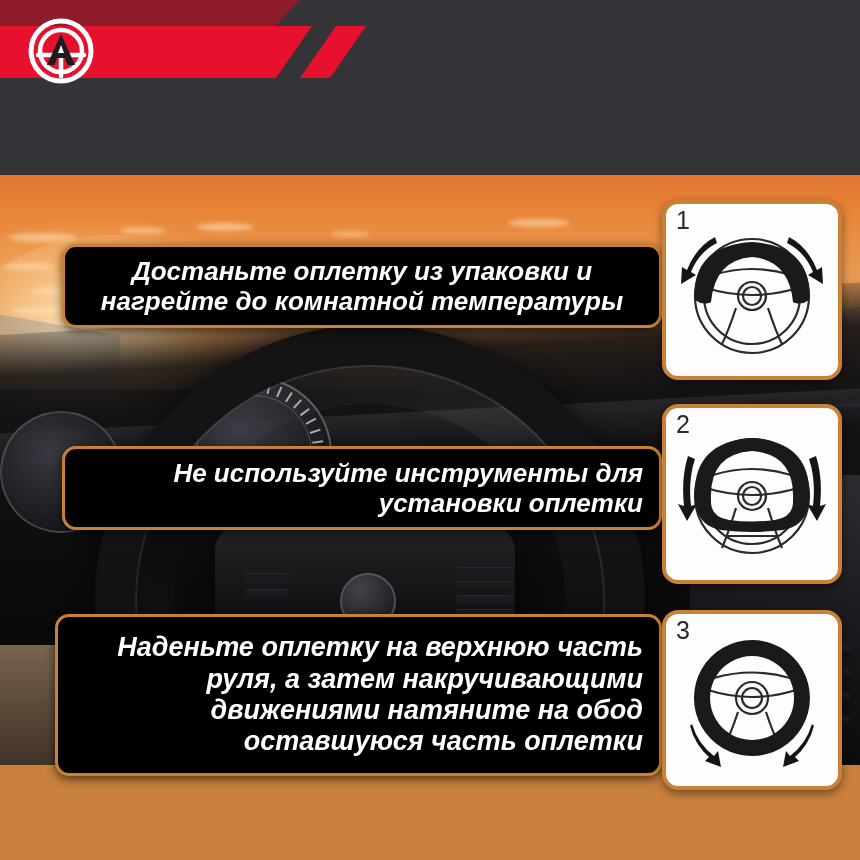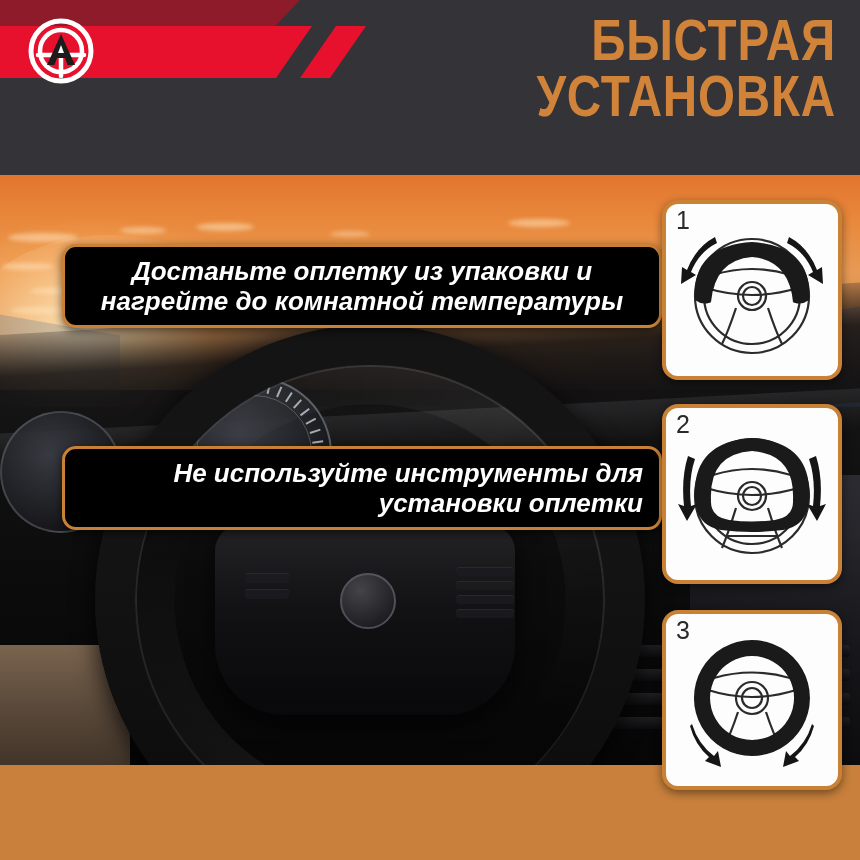--- a/index.html
+++ b/index.html
@@ -222,30 +222,29 @@
       <circle cx="33" cy="33" r="30" fill="none" stroke="#ffffff" stroke-width="5"></circle>
       <circle cx="33" cy="33" r="21" fill="none" stroke="#ffffff" stroke-width="4.5"></circle>
       <path d="M10 37 H56" stroke="#ffffff" stroke-width="4.5" stroke-linecap="round"></path>
       <path d="M33 37 V58" stroke="#ffffff" stroke-width="4.5" stroke-linecap="round"></path>
       <path d="M33 16 L47 47 H39.5 L37 40 H29 L26.5 47 H19 Z" fill="#1c1c1c"></path>
       <path d="M33 27 L36 35 H30 Z" fill="#ffffff"></path>
     </svg>
   </div>
 
 
-  <div class="headTitle">
-    <span class="l1">БЫСТРАЯ</span>
-    <span class="l2">УСТАНОВКА</span>
-  </div>
 
   <div class="callout" id="callout1">
     <div class="txt">Достаньте оплетку из упаковки и нагрейте до комнатной температуры</div>
   </div>
   <div class="callout" id="callout2">
     <div class="txt">Не используйте инструменты для установки оплетки</div>
+  </div>
+  <div class="callout" id="callout3">
+    <div class="txt">Наденьте оплетку на верхнюю часть руля, а затем накручивающими движениями натяните на обод оставшуюся часть оплетки</div>
   </div>
 
   <div class="panel" id="panel1">
     <div class="pnum">1</div>
     <svg width="172" height="172" viewBox="0 0 172 172">
       <g fill="none" stroke="#2b2b2b" stroke-width="2.2">
         <circle cx="86" cy="92" r="57"></circle>
         <circle cx="86" cy="92" r="48"></circle>
         <circle cx="86" cy="92" r="14"></circle>
         <circle cx="86" cy="92" r="9"></circle>

